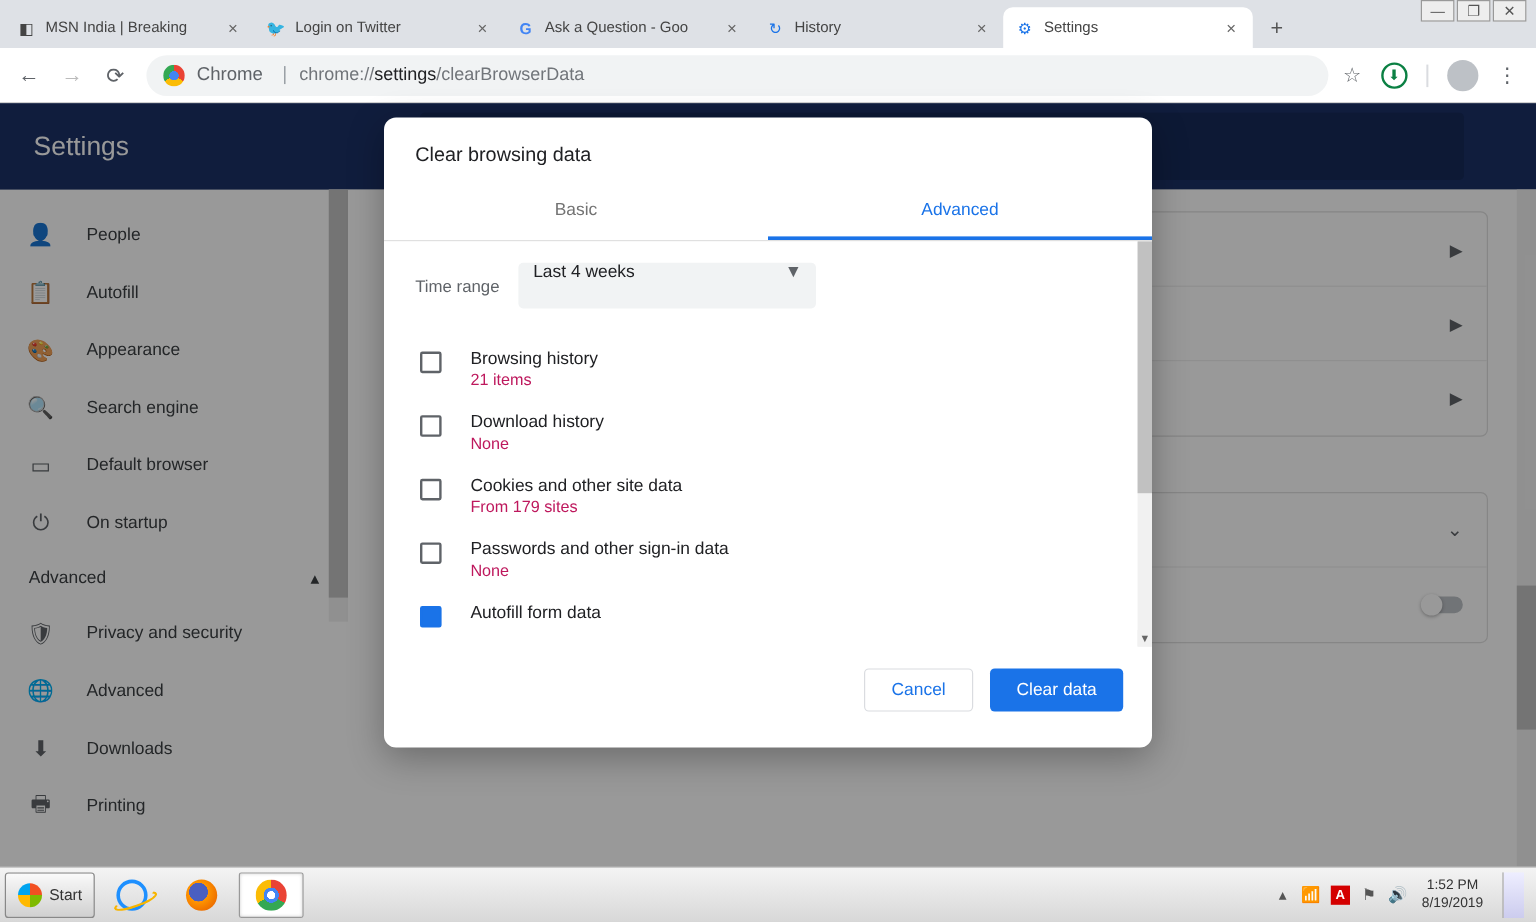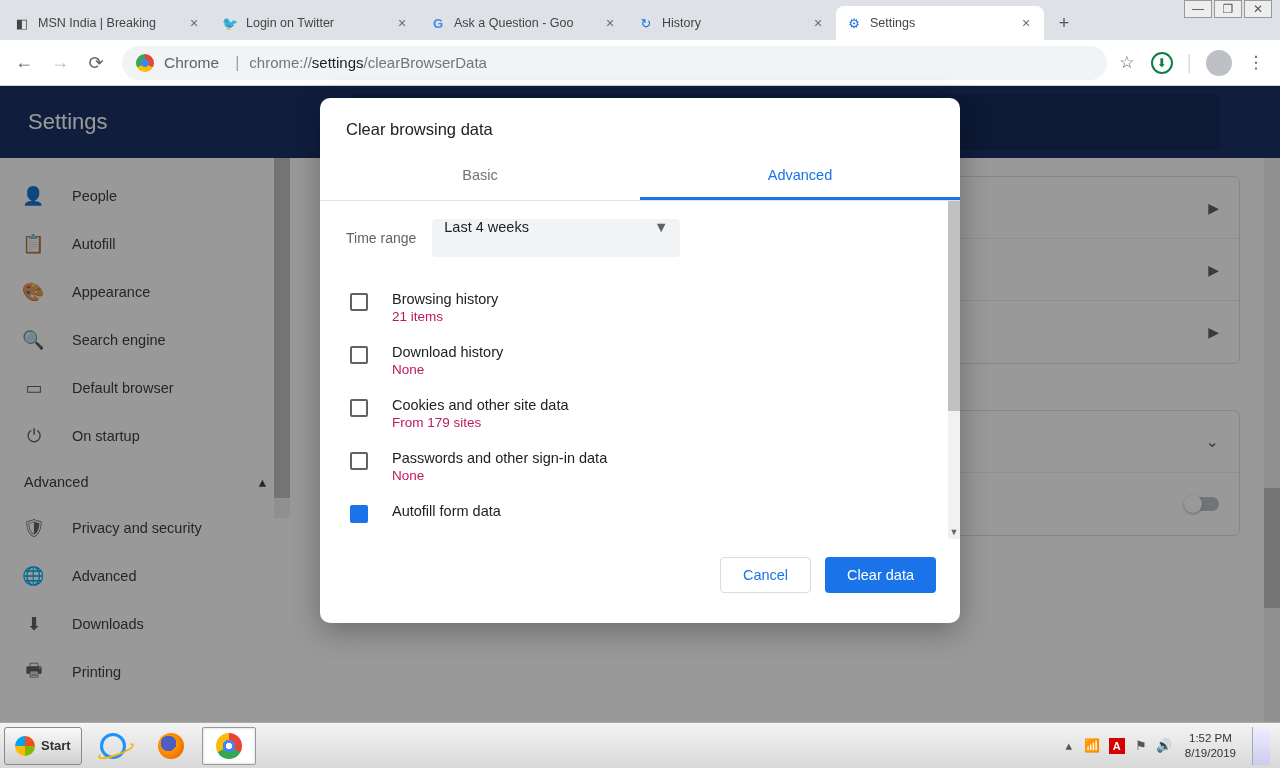--- a/index.html
+++ b/index.html
@@ -72,21 +72,21 @@
 .dlg-scroll .track { background: #f1f1f1; width: 100%; height: 100%; position: relative; }
 .dlg-scroll .thumb { background: #c1c1c1; width: 100%; height: 62%; position: absolute; top: 0; }
 .dlg-scroll .arr { position: absolute; bottom: 0; width: 100%; height: 14px; background: #f1f1f1; color: #666; text-align: center; font-size: 9px; line-height: 14px; }
 .dlg-actions { display: flex; justify-content: flex-end; gap: 14px; padding: 18px 24px 30px; }
 .btn { height: 36px; padding: 0 22px; border-radius: 4px; font-size: 14.5px; display: flex; align-items: center; cursor: pointer; }
 .btn-flat { border: 1px solid #dadce0; color: #1a73e8; background: #fff; }
 .btn-filled { background: #1a73e8; color: #fff; border: none; }
 
 
 .taskbar { position: absolute; bottom: 0; left: 0; right: 0; height: 46px; background: linear-gradient(#f4f4f4, #d8d8d8); border-top: 1px solid #aaa; display: flex; align-items: center; padding: 0 4px; }
-.start-btn { height: 38px; padding: 0 10px; display: flex; align-items: center; gap: 6px; border: 1px solid #888; border-radius: 3px; background: linear-gradient(#fafafa,#d0d0d0); font-size: 13px; font-weight: bold; color: #333; }
+.start-btn { height: 38px; padding: 0 10px; display: flex; align-items: center; gap: 6px; border: 1px solid #888; border-radius: 3px; background: linear-gradient(#fafafa,#d0d0d0); font-size: 13px; font-weight: normal; color: #333; }
 .win-orb { width: 20px; height: 20px; border-radius: 50%; background: conic-gradient(#f25022 0 90deg,#7fba00 90deg 180deg,#ffb900 180deg 270deg,#00a4ef 270deg 360deg); }
 .tb-app { width: 54px; height: 38px; margin-left: 4px; display: flex; align-items: center; justify-content: center; border-radius: 2px; }
 .tb-app.active { background: #fff; border: 1px solid #999; box-shadow: inset 0 0 3px rgba(0,0,0,.2); }
 .tb-app svg, .tb-app .appic { width: 26px; height: 26px; }
 .tray { margin-left: auto; display: flex; align-items: center; gap: 8px; padding-right: 6px; font-size: 11px; color: #333; }
 .tray-ic { width: 16px; height: 16px; display: flex; align-items: center; justify-content: center; font-size: 13px; color: #555; }
 .clock { text-align: center; line-height: 1.25; font-size: 11.5px; padding: 0 4px; }
 .desk-peek { width: 18px; height: 38px; border-left: 1px solid #aaa; margin-left: 4px; background: linear-gradient(#eef,#cce); }
 
 

